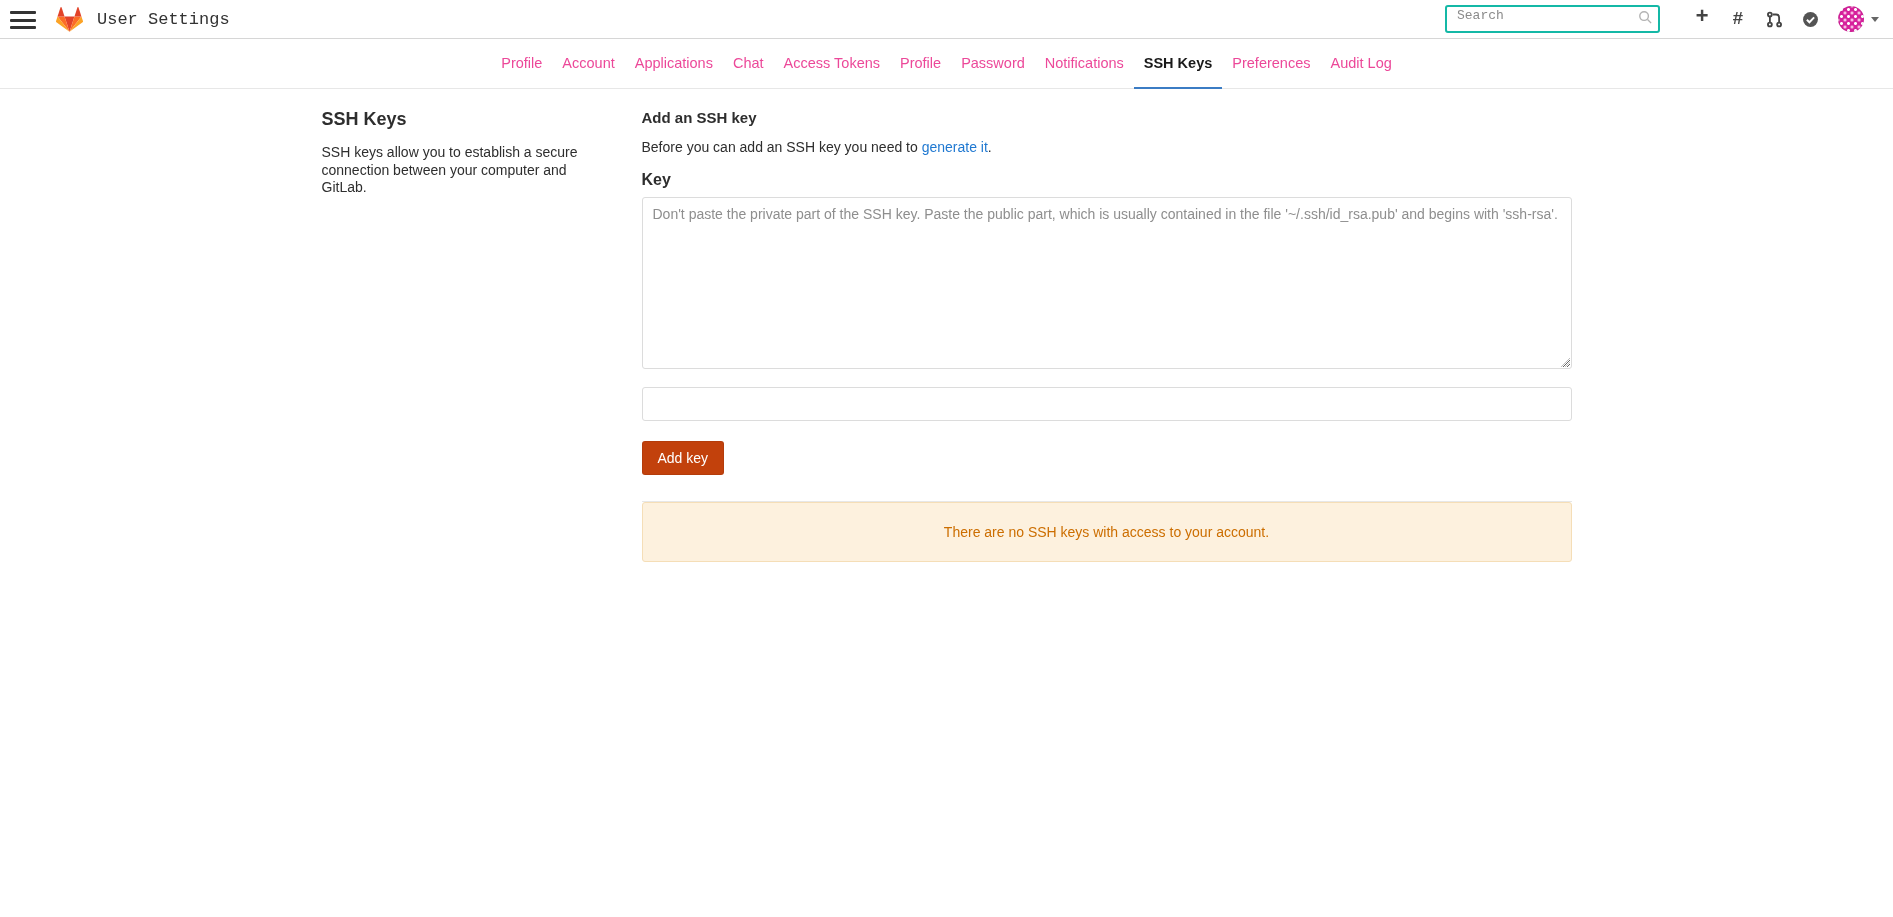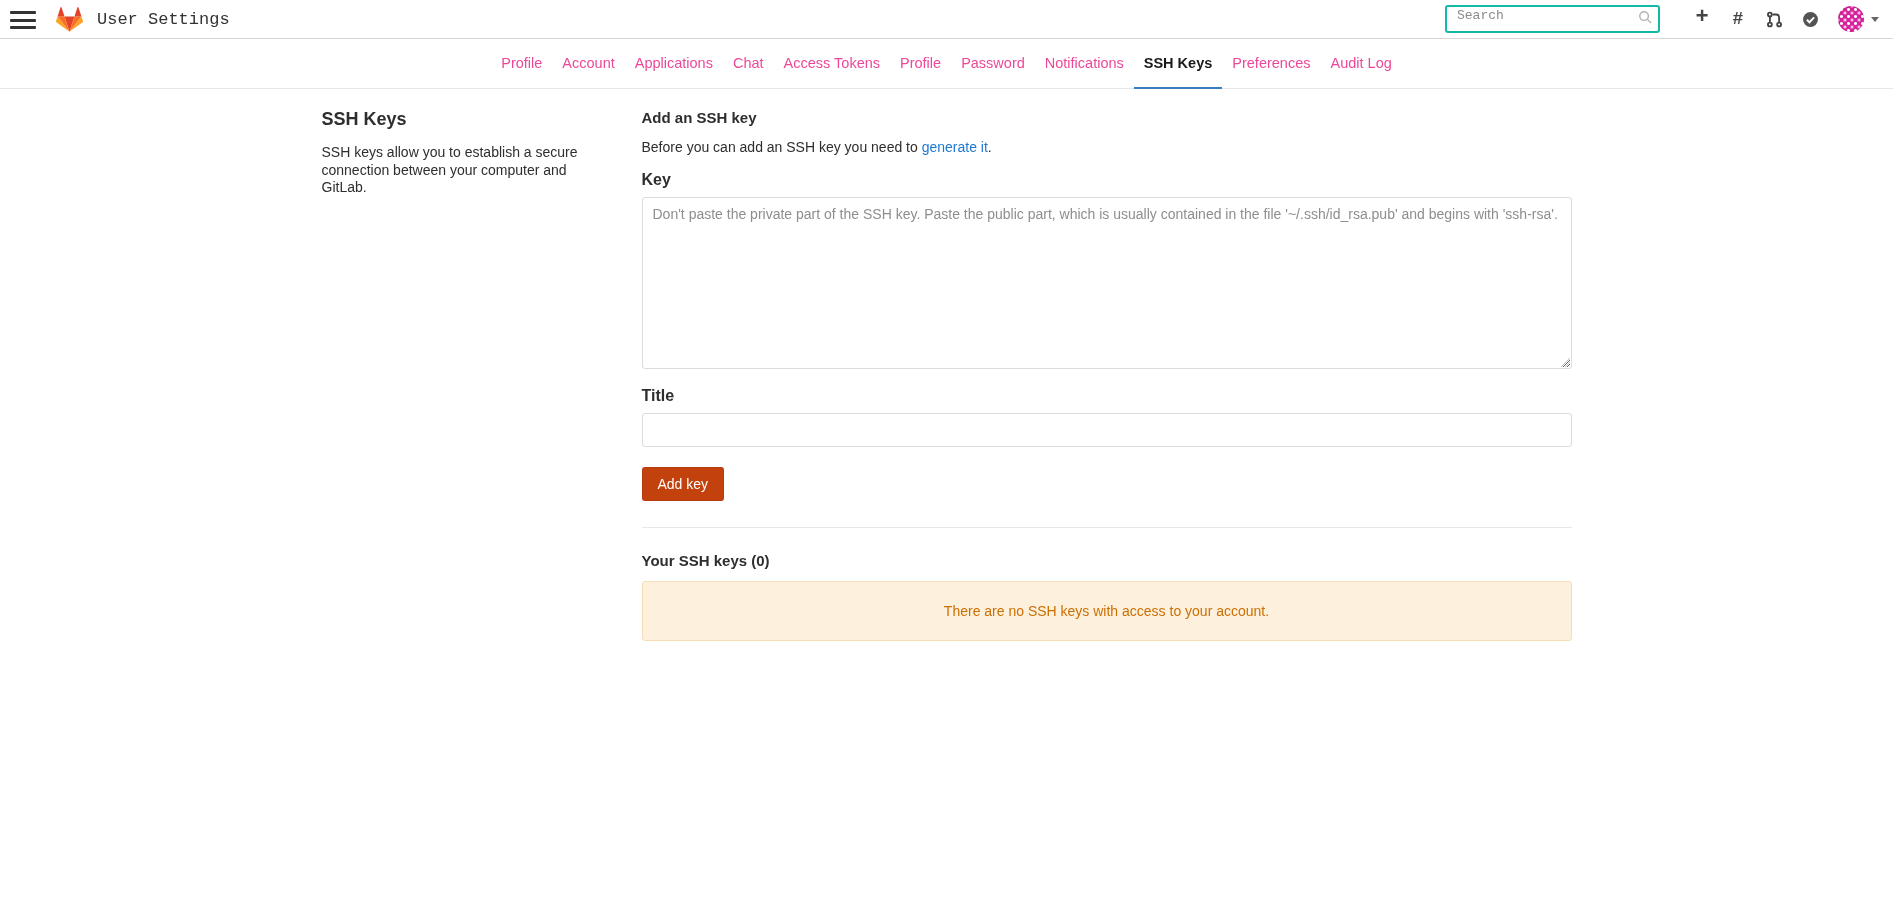--- a/index.html
+++ b/index.html
@@ -147,26 +147,24 @@
 
     <div class="form-group">
       <label>Key</label>
       <div class="key-area-wrap">
         <textarea class="key-area" placeholder="Don't paste the private part of the SSH key. Paste the public part, which is usually contained in the file '~/.ssh/id_rsa.pub' and begins with 'ssh-rsa'." style=""></textarea>
         <span class="resize-grip"></span>
       </div>
     </div>
 
     <div class="form-group">
-      <label>Title</label>
       <input class="title-input" type="text" value="" style="">
     </div>
 
     <button class="btn-add">Add key</button>
 
     <hr class="divider">
 
-    <h5 class="keys-heading">Your SSH keys (0)</h5>
 
     <div class="alert-warning">There are no SSH keys with access to your account.</div>
   </section>
 
 </main>
 
 </body></html>

